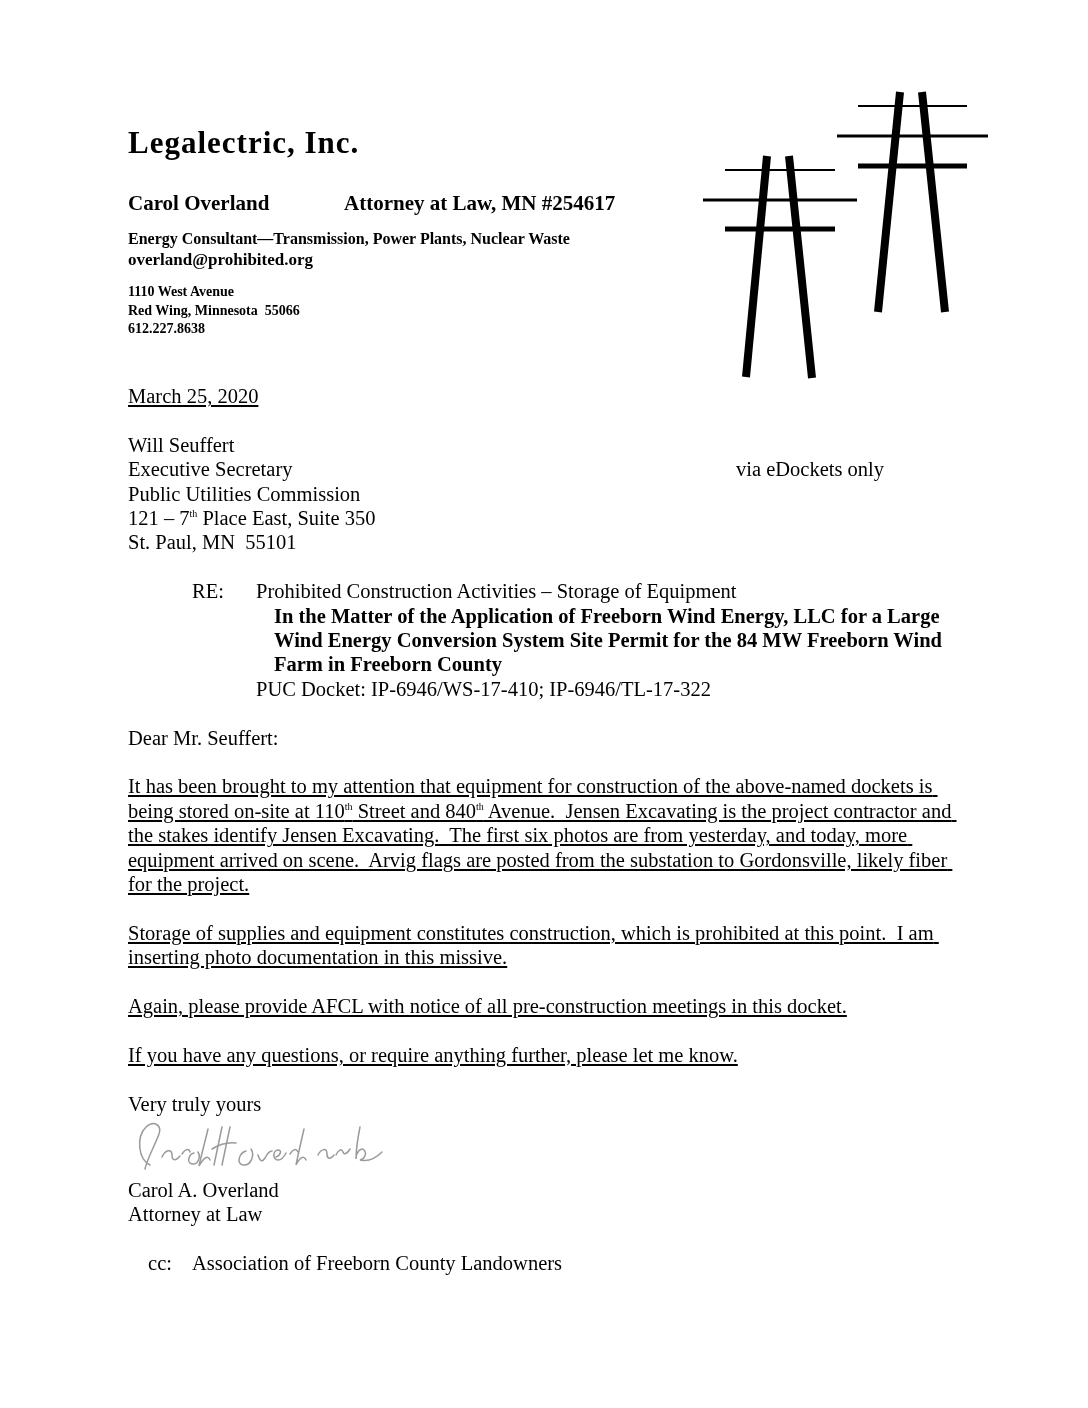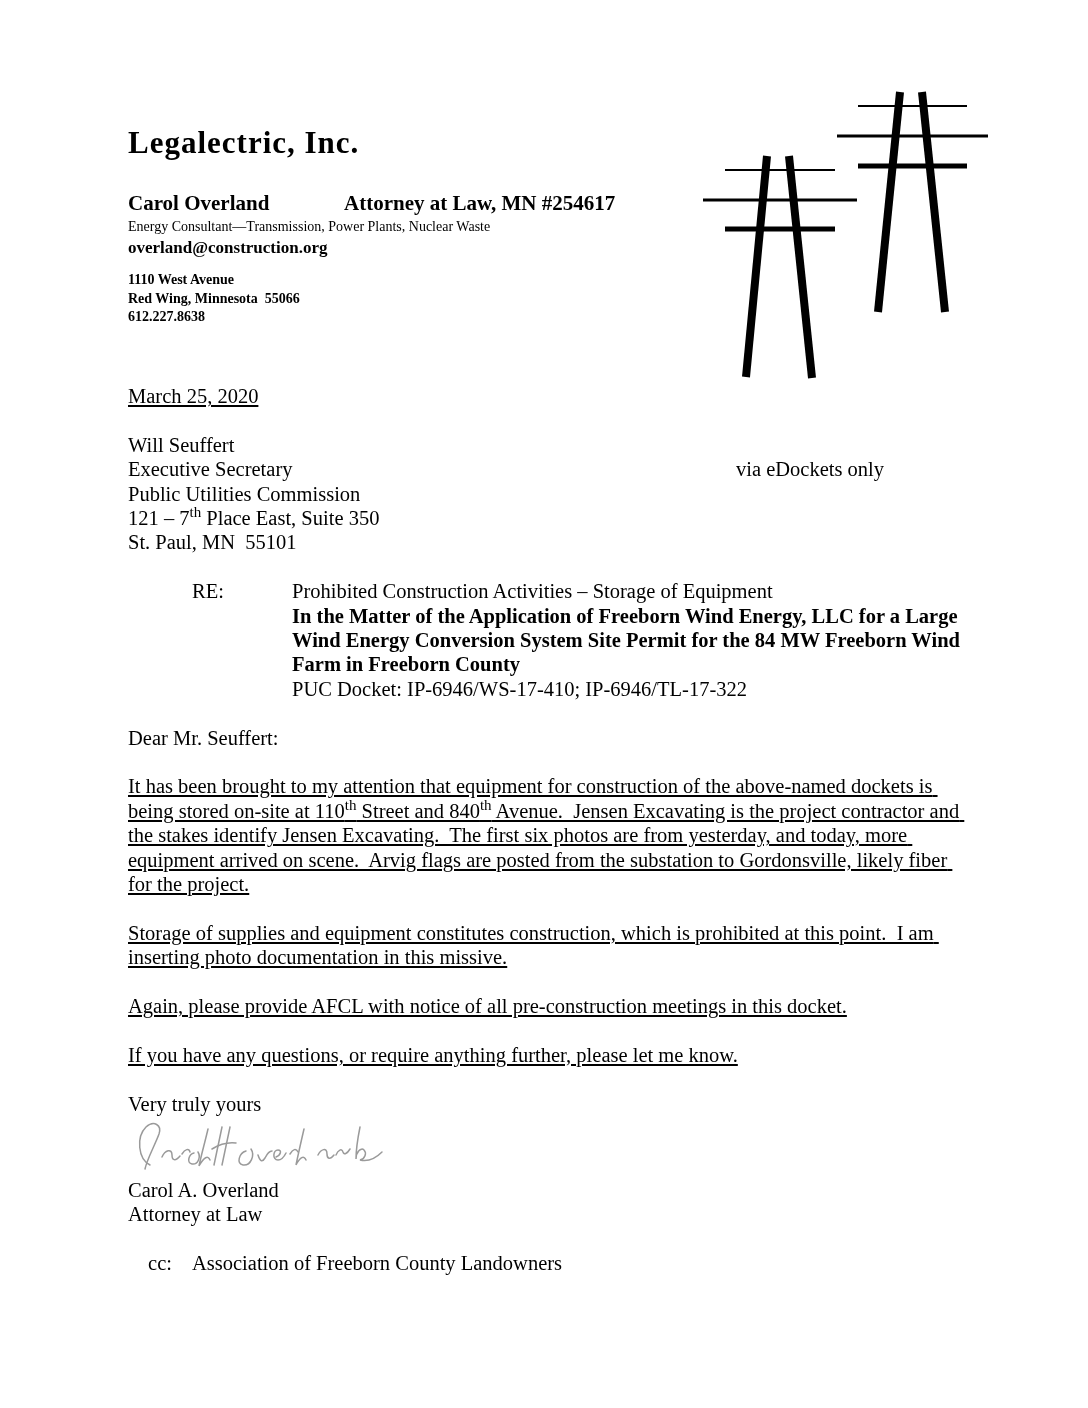--- a/index.html
+++ b/index.html
@@ -15,60 +15,60 @@
   .pre { white-space: pre-wrap; }
 
   
   .letterhead { position: absolute; left: 128px; top: 124px; }
   .company {
     font-size: 31px; font-weight: bold; letter-spacing: 1px;
     line-height: 38px; margin: 0;
   }
   .lh-line2 { font-size: 21px; font-weight: bold; line-height: 26px; margin-top: 28px; }
   .lh-name  { display: inline-block; width: 216px; }
-  .lh-line3 { font-size: 14px; font-weight: normal; line-height: 21px; }
+  .lh-line3 { font-size: 16px; font-weight: bold; line-height: 21px; margin-top: 12px; }
   .lh-email { font-size: 17px; font-weight: bold; line-height: 21px; }
   .lh-address { margin-top: 13px; font-size: 14px; font-weight: bold; line-height: 18.5px; }
 
   
   .logo { position: absolute; left: 690px; top: 85px; }
 
   
   .letter {
     position: absolute; left: 128px; top: 384px; width: 832px;
     font-size: 20.5px; line-height: 24.4px;
   }
   .block { margin: 0; text-decoration: underline; }
   .gap-1 { margin-top: 24.4px; }   
   .recipient { position: relative; }
   .delivery { position: absolute; left: 608px; top: 24.4px; }
 
-  .re-block { display: flex; margin-top: 24.4px; margin-left: 64px; justify-content: space-between; }
+  .re-block { display: flex; margin-top: 24.4px; margin-left: 64px; }
   .re-label { width: 64px; flex: 0 0 64px; }
-  .re-bold  { font-weight: bold; }
+  .re-bold  { font-weight: bold; margin-left: 18px; }
 
-  sup { font-size: 15px; line-height: 0; vertical-align: super; }
+  sup { font-size: 10px; line-height: 0; vertical-align: super; }
 
   .signature-wrap { height: 61px; margin-left: 6px; margin-top: 1px; }
 
   .cc-row { display: flex; margin-top: 24.4px; text-align: center; }
   .cc-label { width: 64px; flex: 0 0 64px; }
 </style>
 </head>
 <body>
 
 <div class="page">
 
   <div class="letterhead">
     <div class="company pre">Legalectric, Inc.</div>
     <div class="lh-line2">
       <span class="lh-name pre">Carol Overland</span><span class="pre">Attorney at Law, MN #254617</span>
     </div>
     <div class="lh-line3 pre">Energy Consultant—Transmission, Power Plants, Nuclear Waste</div>
-    <div class="lh-email pre">overland@construction.org</div>
+    <div class="lh-email pre">overland@prohibited.org</div>
     <div class="lh-address">
       <div class="pre">1110 West Avenue</div>
       <div class="pre">Red Wing, Minnesota  55066</div>
       <div class="pre">612.227.8638</div>
     </div>
   </div>
 
   <div class="logo">
     <svg width="310" height="300" viewBox="0 0 310 300" xmlns="http://www.w3.org/2000/svg">
 

